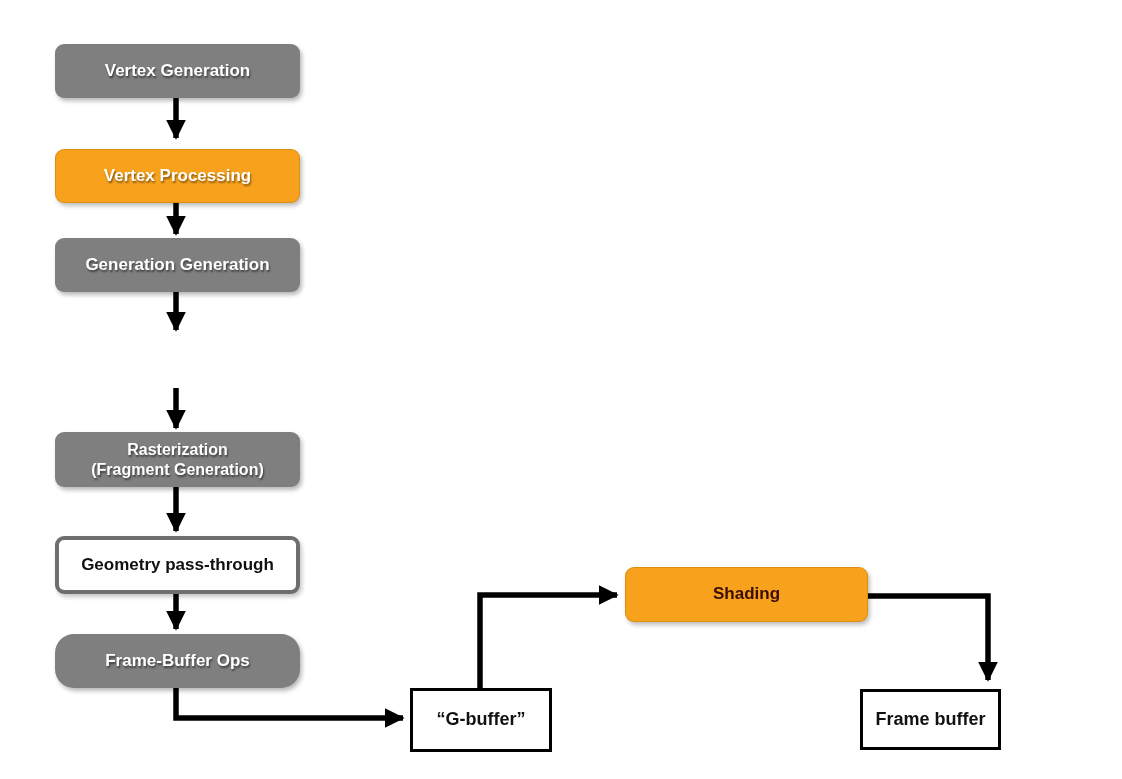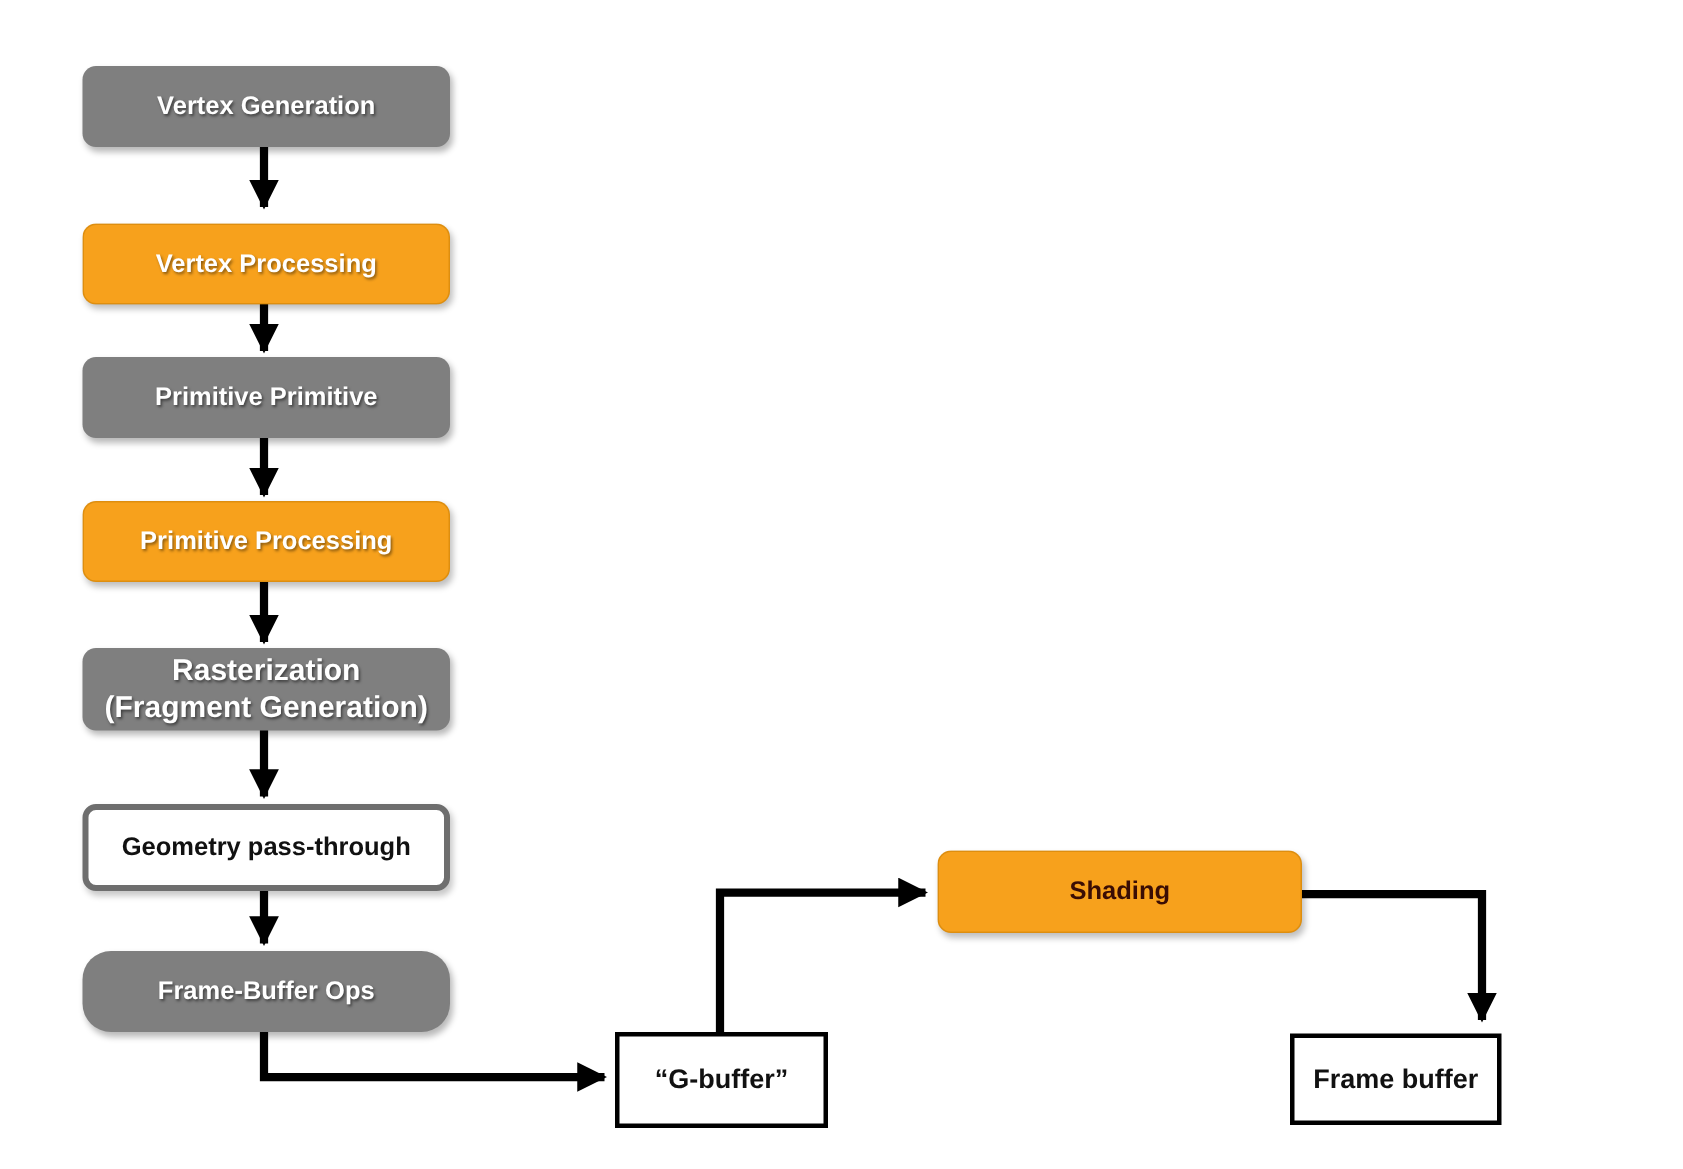--- a/index.html
+++ b/index.html
@@ -106,28 +106,25 @@
 
   <div class="node gray" style="left:55px; top:44px; width:245px; height:54px;">
     <span>Vertex Generation</span>
   </div>
 
   <div class="node orange" style="left:55px; top:149px; width:245px; height:54px;">
     <span>Vertex Processing</span>
   </div>
 
   <div class="node gray" style="left:55px; top:238px; width:245px; height:54px;">
-    <span>Primitive Primitive</span>
+    <span>Generation Generation</span>
   </div>
 
-  <div class="node orange" style="left:55px; top:334px; width:245px; height:54px;">
-    <span>Primitive Processing</span>
-  </div>
 
-  <div class="node gray" style="left:55px; top:432px; width:245px; height:55px; font-size:20px;">
+  <div class="node gray" style="left:55px; top:432px; width:245px; height:55px; font-size:16px;">
     <span>Rasterization</span>
     <span>(Fragment Generation)</span>
   </div>
 
   <div class="node outlined" style="left:55px; top:536px; width:245px; height:58px;">
     <span>Geometry pass-through</span>
   </div>
 
   <div class="node gray" style="left:55px; top:634px; width:245px; height:54px;border-radius:19px;">
     <span>Frame-Buffer Ops</span>

